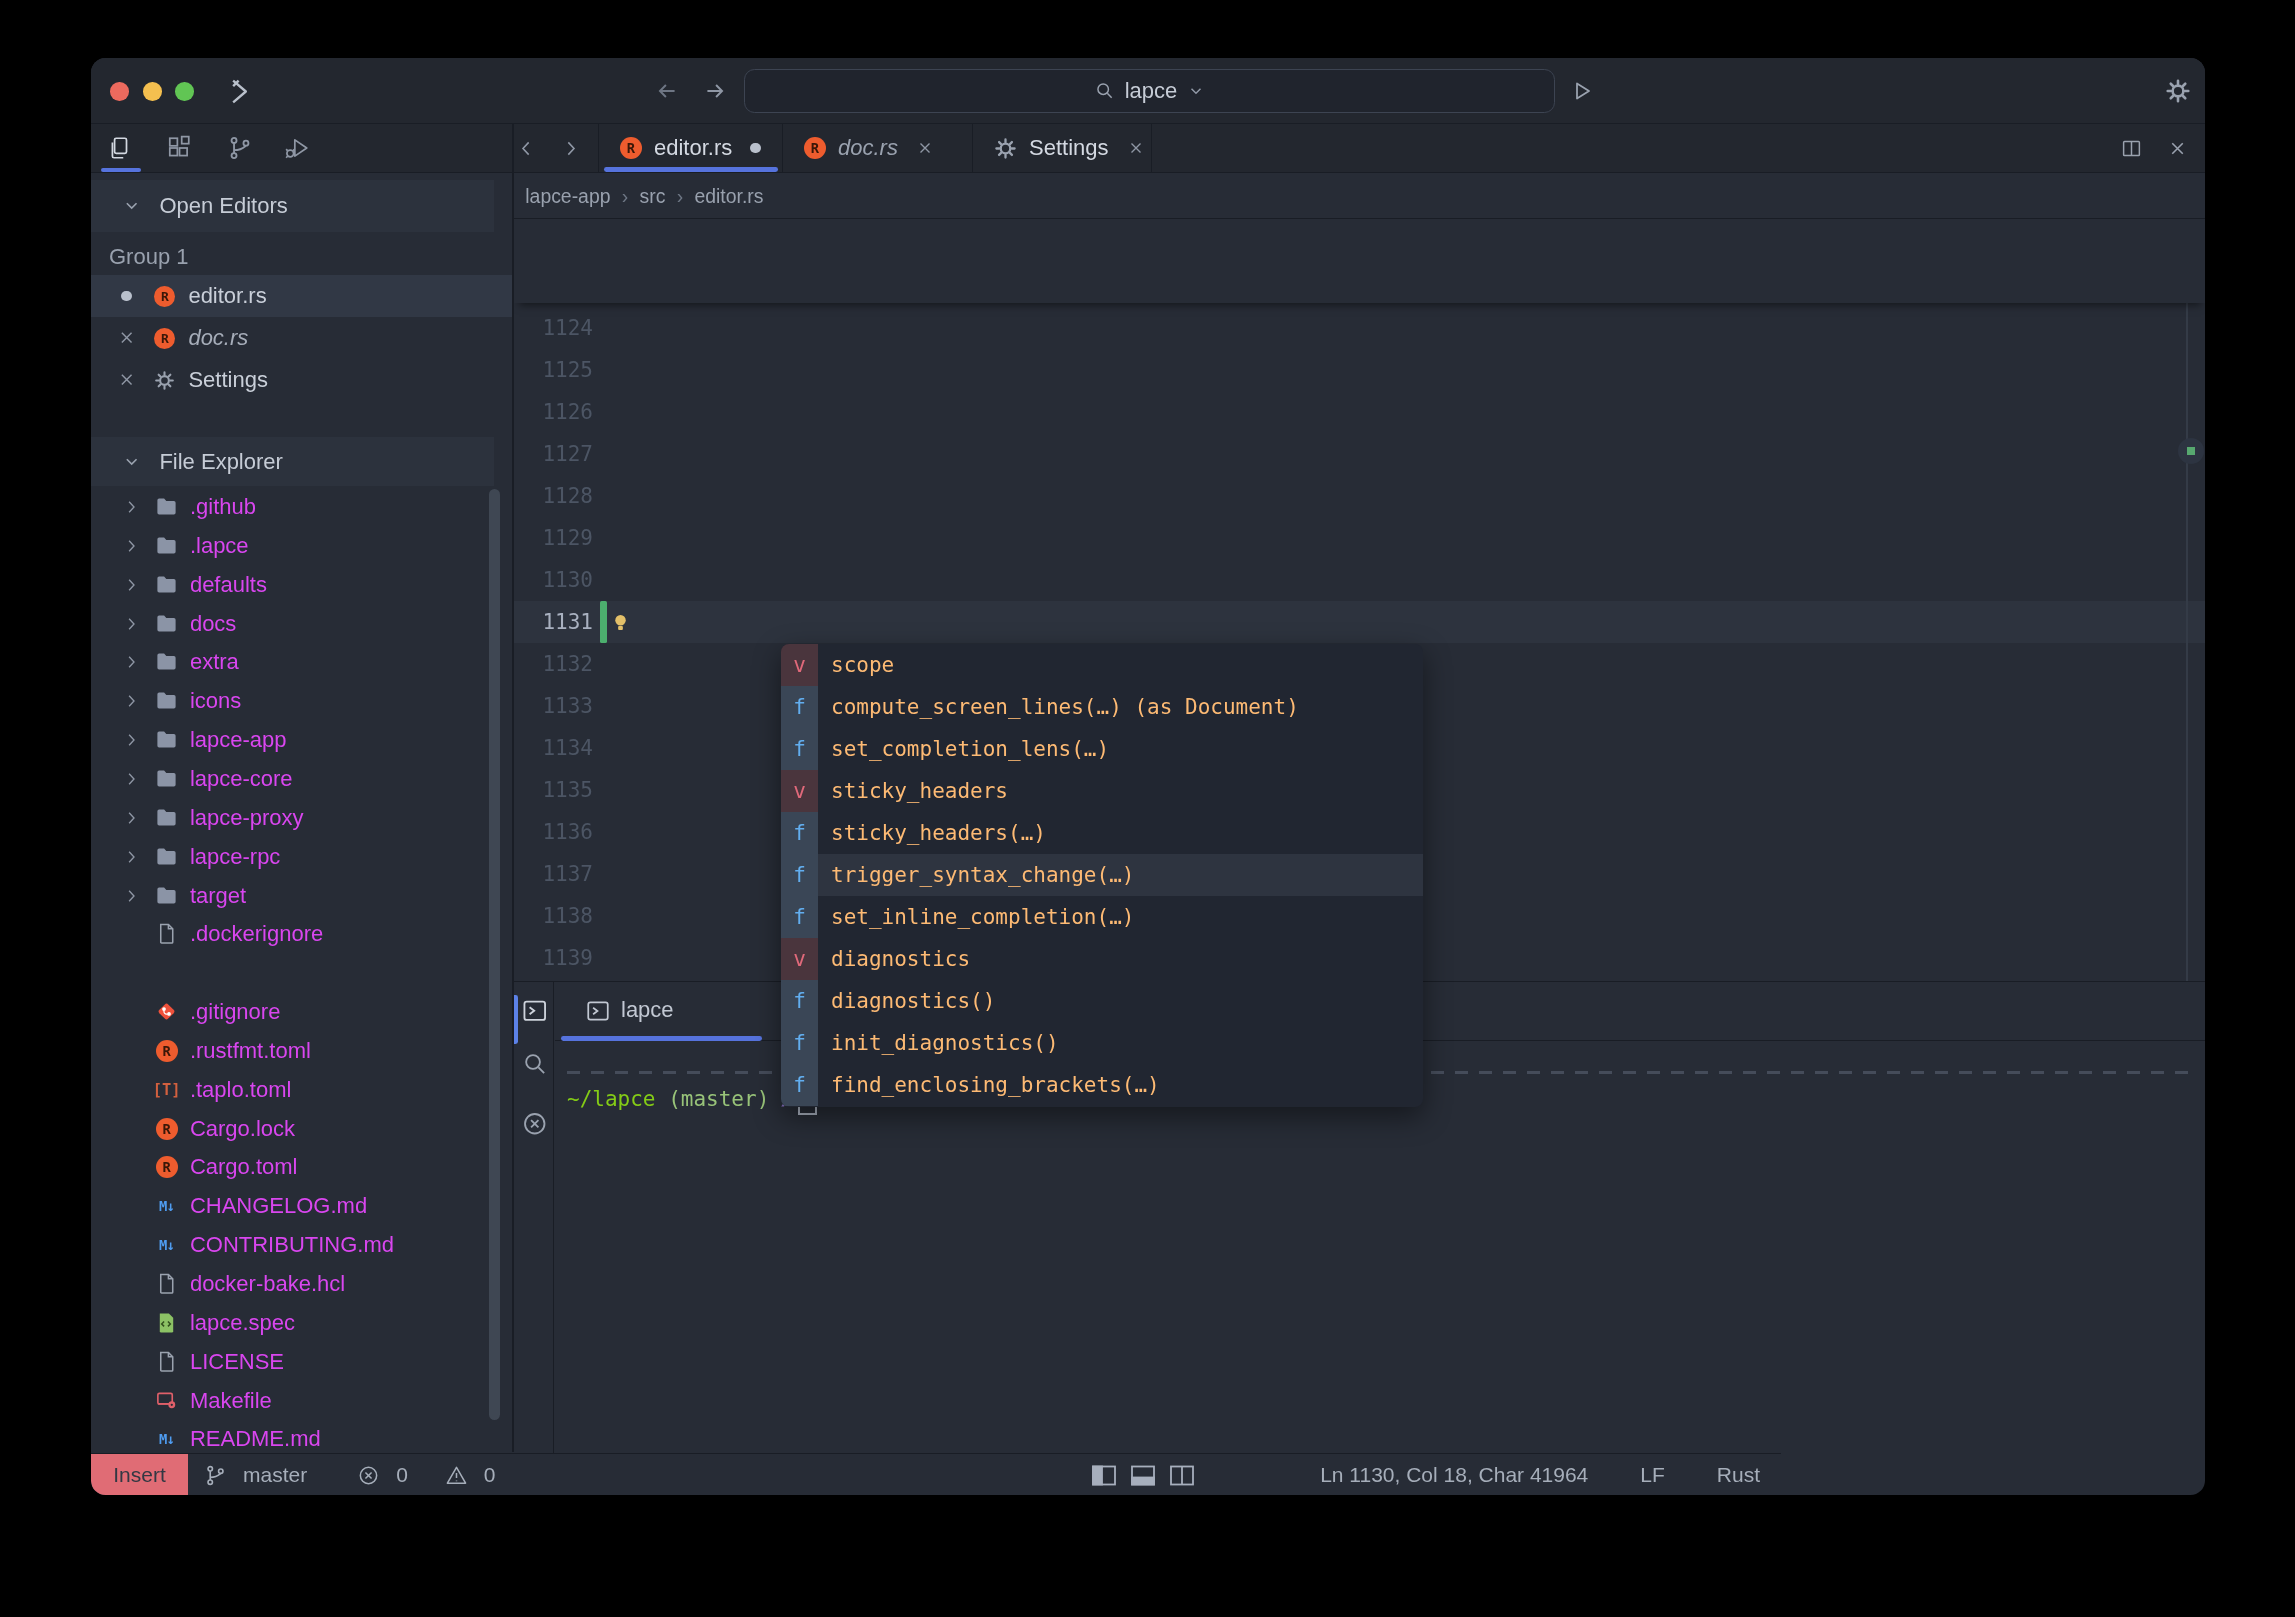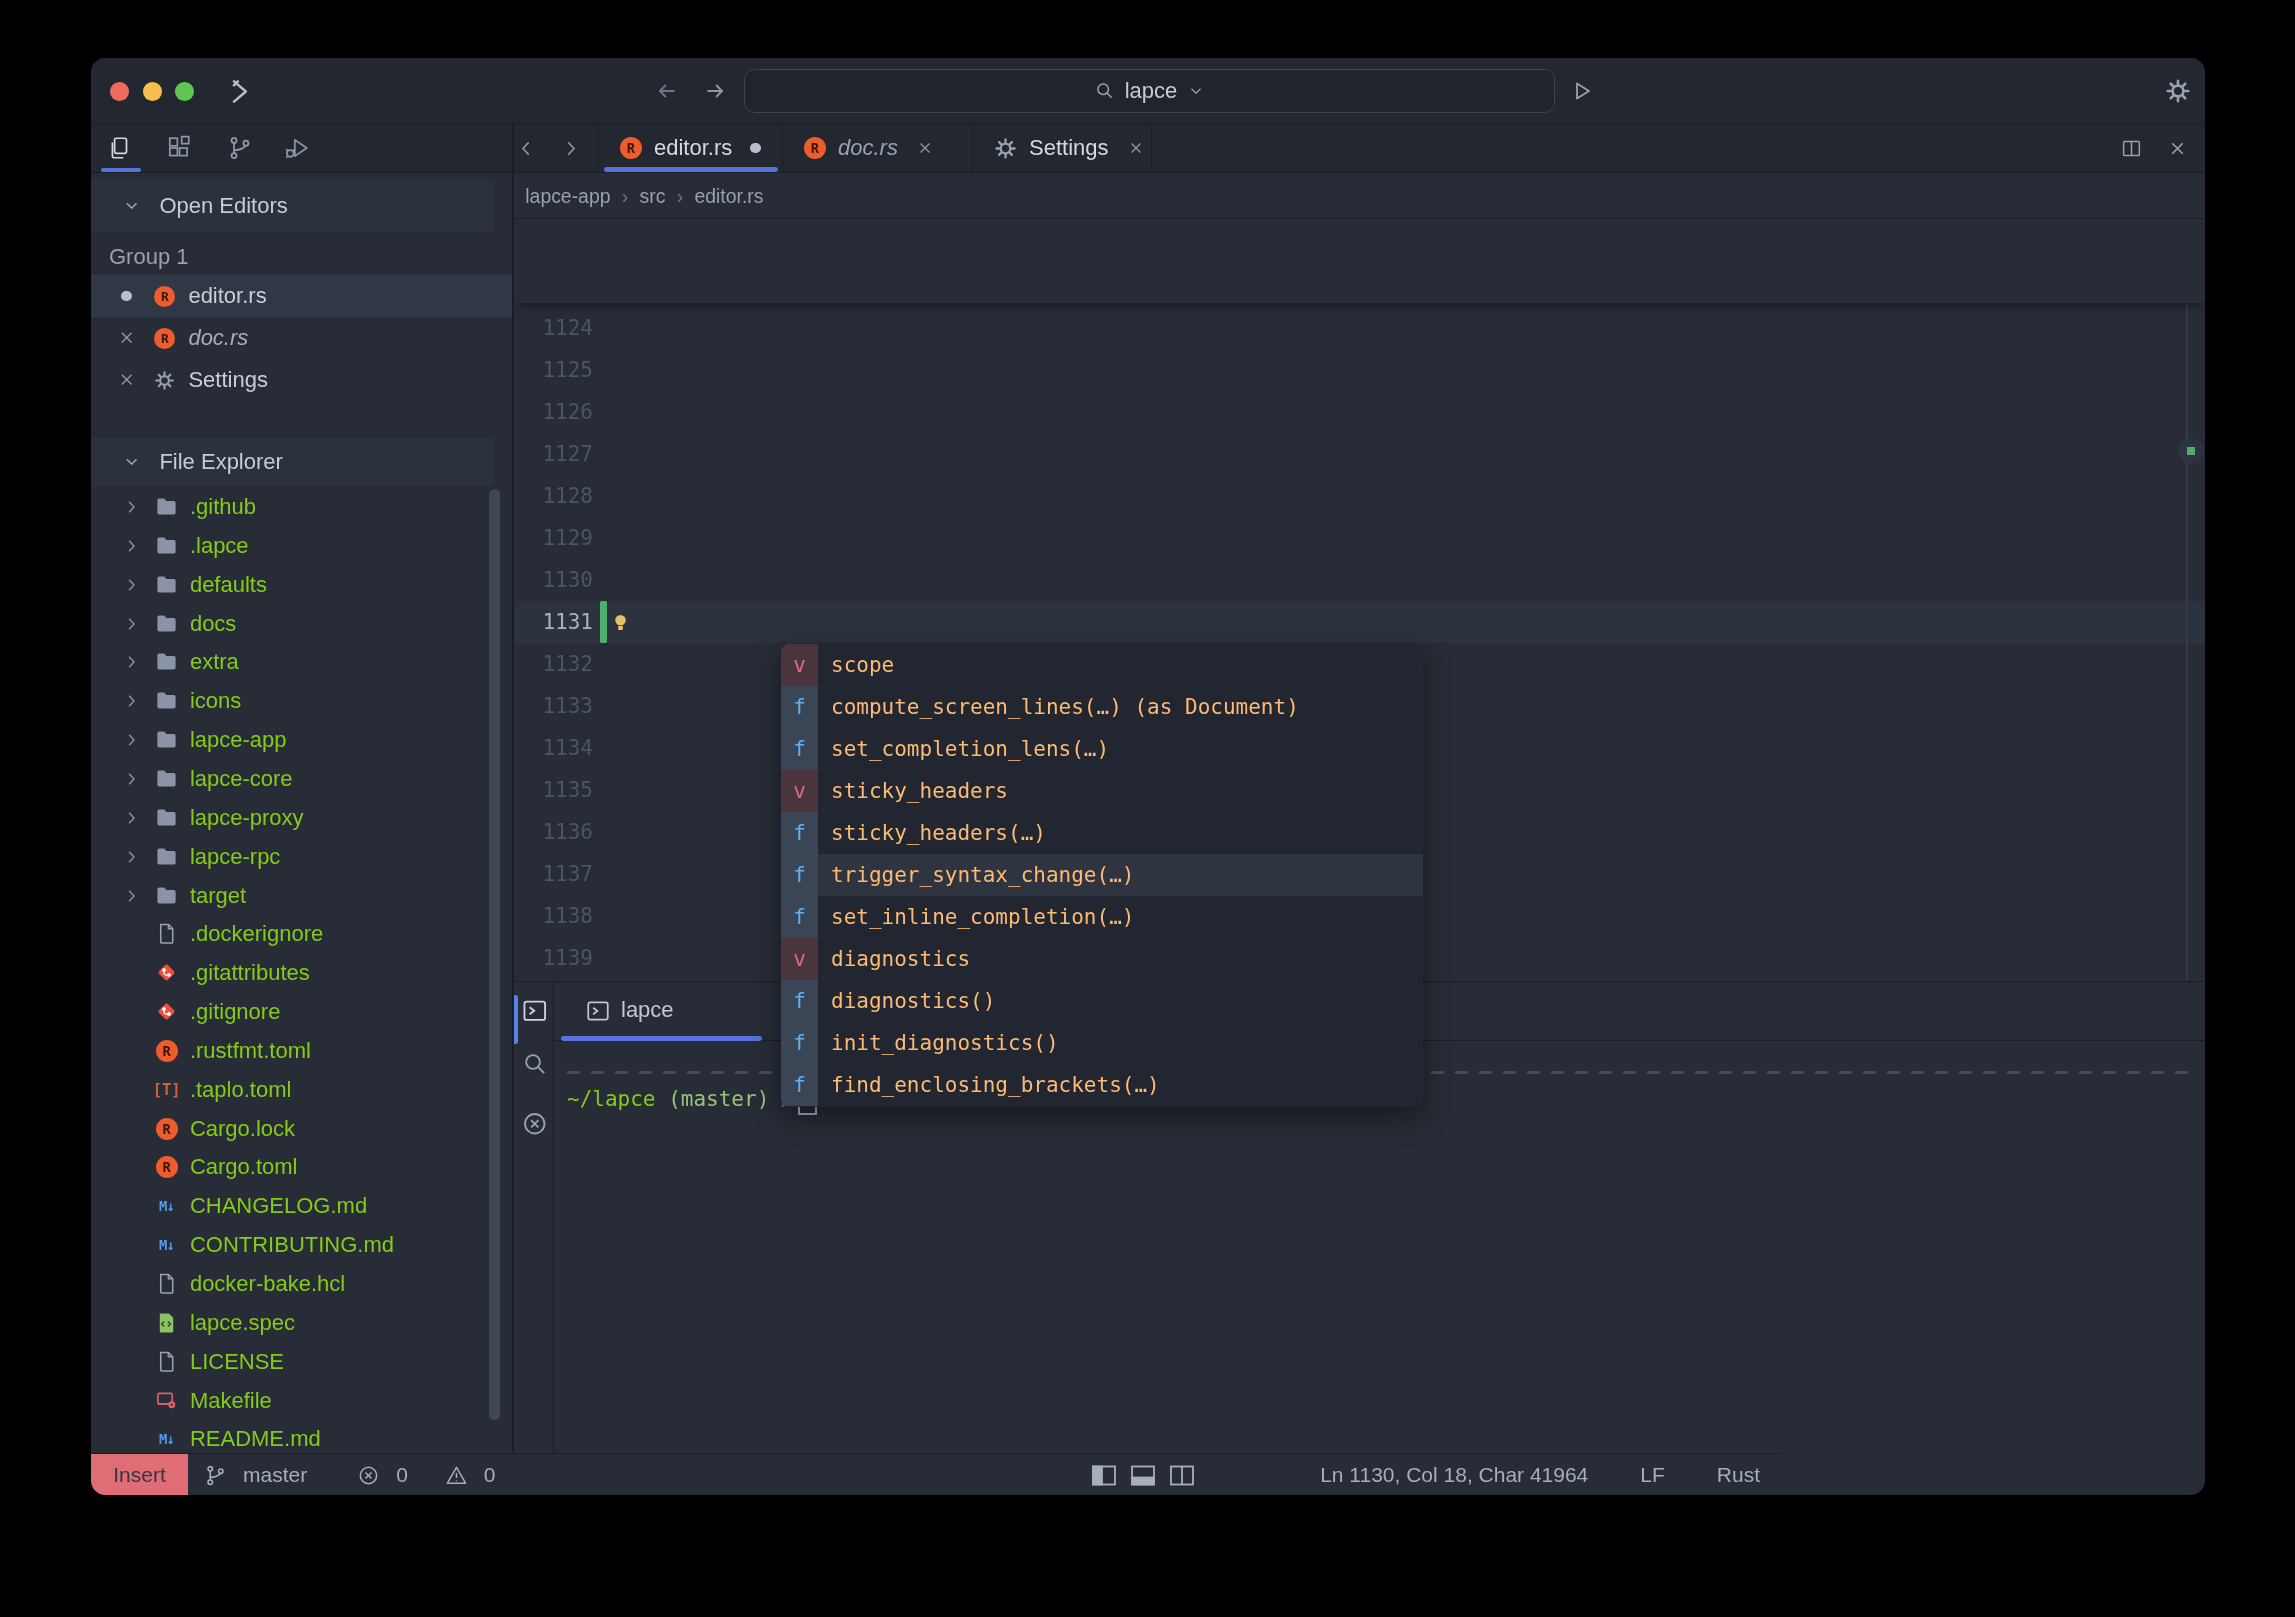--- a/index.html
+++ b/index.html
@@ -53,21 +53,21 @@
   .oe-dot { width:10.5px; height:10.5px; border-radius:50%; background:#b9c0cc; }
   .oe-icon { margin-left:18px; flex:none; }
   .oe-label { margin-left:13px; font-size:22px; color:#c9cfd9; }
   .oe-label.dim { color:#a6adb9; }
   .explorer-list { position:absolute; left:0; top:313px; width:421px; height:966px; overflow:hidden; }
   .ex-row { position:absolute; left:0; width:421px; height:39px; display:flex; align-items:center; }
   .ex-chev { width:18px; height:18px; margin-left:31px; color:#8f97a5; flex:none; }
   .ex-spacer { width:18px; margin-left:31px; flex:none; }
   .ex-icon { width:24px; height:24px; margin-left:14.6px; flex:none; display:flex; align-items:center; justify-content:center; }
   .ex-icon svg { width:23px; height:23px; }
-  .ex-label { margin-left:11.3px; font-size:22px; color:#84cc16; white-space:pre; }
+  .ex-label { margin-left:11.3px; font-size:22px; color:#d946ef; white-space:pre; }
   .badge { display:flex; align-items:center; justify-content:center; font-family:"DejaVu Sans Mono", monospace; }
   .badge.rust { width:22px; height:22px; border-radius:50%; background:#ee5c2e; color:#3a1708; font-weight:700; font-size:13.8px; }
   .badge.md { color:#4f9cf0; font-weight:800; font-size:13.8px; letter-spacing:-0.8px; }
   .badge.taplo { color:#d2603f; font-weight:700; font-size:15.4px; }
   .side-scroll { position:absolute; left:398px; top:315px; width:11.3px; height:931px; background:#3f4753; border-radius:5.7px; }
 
   
   .breadcrumb { position:absolute; left:423px; top:116px; width:1692px; height:45px; display:flex; align-items:center;
                 border-bottom:1.6px solid #191d25; background:#272c36; }
   .breadcrumb .bpart { font-size:19.4px; color:#99a1ae; margin-left:11.3px; }
@@ -475,34 +475,20 @@
         <div class="ex-row" style="top: 427px;">
           <span class="ex-spacer"></span>
           <span class="ex-icon">
             <svg viewBox="0 0 24 24" fill="none" stroke="#9aa2af" stroke-width="1.6">
               <path d="M6 2.5h8l4.5 4.5V21a.9.9 0 0 1-.9.9H6.9A.9.9 0 0 1 6 21z"></path>
               <path d="M14 2.5V7h4.5"></path>
             </svg>
           </span>
           <span class="ex-label">.dockerignore</span>
         </div>
-        <div class="ex-row" style="top: 466px;">
-          <span class="ex-spacer"></span>
-          <span class="ex-icon">
-            <svg viewBox="0 0 24 24">
-              <rect x="5.5" y="5.5" width="13" height="13" rx="2.5" transform="rotate(45 12 12)" fill="#ee513b"></rect>
-              <g stroke="#fff" stroke-width="1.3">
-                <circle cx="9.4" cy="9.4" r="1.3" fill="#fff"></circle>
-                <circle cx="14.6" cy="14.6" r="1.3" fill="#fff"></circle>
-                <path d="M9.4 10.7v1.6a2.4 2.4 0 0 0 2.4 2.4h1.4" fill="none"></path>
-              </g>
-            </svg>
-          </span>
-          <span class="ex-label">.gitattributes</span>
-        </div>
         <div class="ex-row" style="top: 505px;">
           <span class="ex-spacer"></span>
           <span class="ex-icon">
             <svg viewBox="0 0 24 24">
               <rect x="5.5" y="5.5" width="13" height="13" rx="2.5" transform="rotate(45 12 12)" fill="#ee513b"></rect>
               <g stroke="#fff" stroke-width="1.3">
                 <circle cx="9.4" cy="9.4" r="1.3" fill="#fff"></circle>
                 <circle cx="14.6" cy="14.6" r="1.3" fill="#fff"></circle>
                 <path d="M9.4 10.7v1.6a2.4 2.4 0 0 0 2.4 2.4h1.4" fill="none"></path>
               </g>

